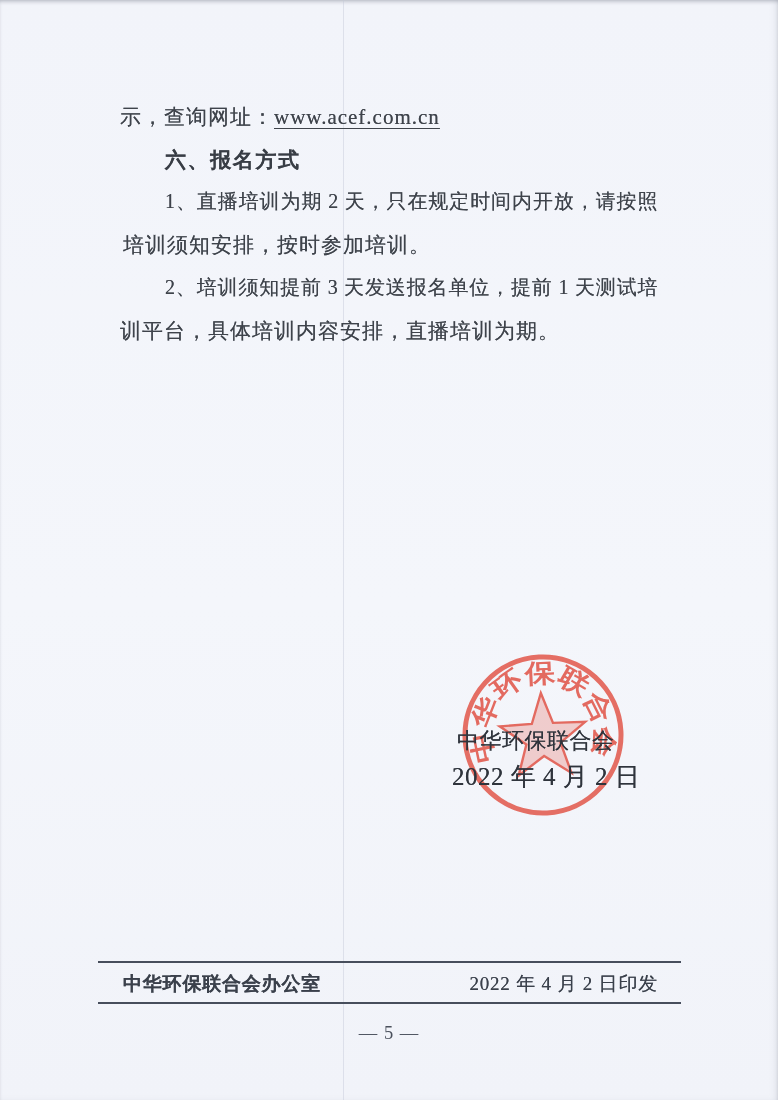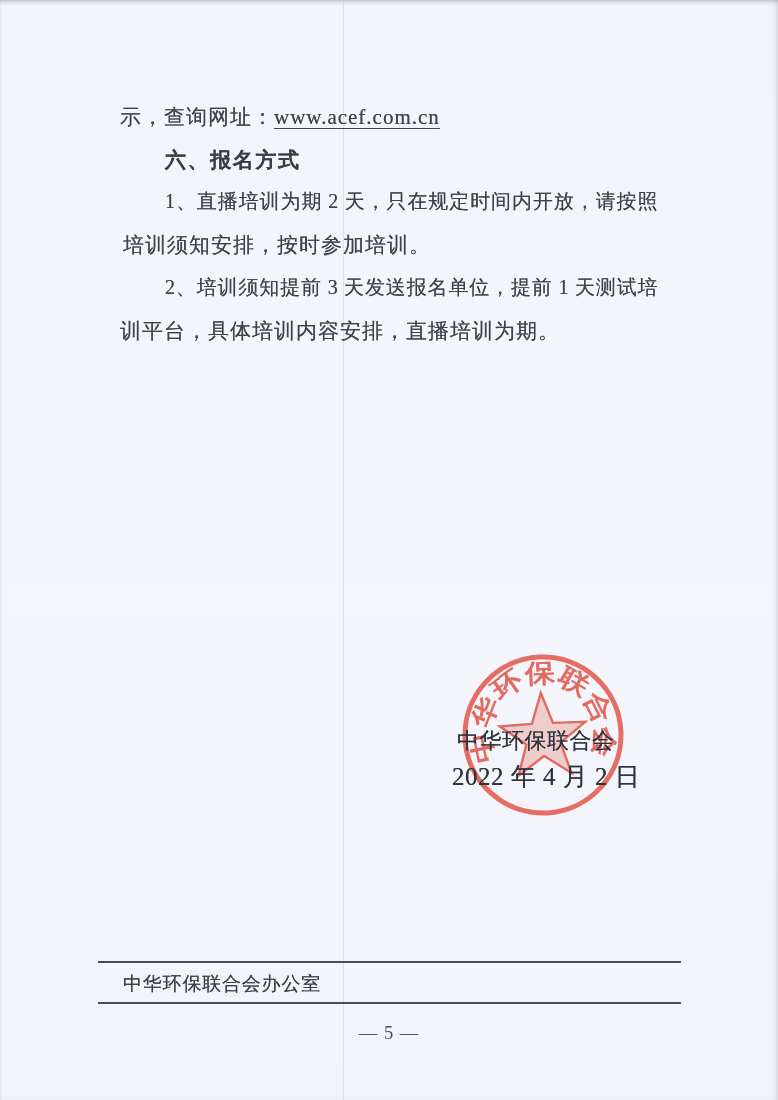--- a/index.html
+++ b/index.html
@@ -102,17 +102,18 @@
     </defs>
     <text class="seal-arc-text" opacity="0.92">
       <textPath href="#seal-arc" startOffset="0" textLength="213" lengthAdjust="spacingAndGlyphs">中华环保联合会</textPath>
     </text>
   </svg>
 
   <div class="sig-line" style="left:457px; top:726px; font-size:22px;">中华环保联合会</div>
   <div class="sig-line" style="left:452px; top:760px; font-size:25px;">2022 年 4 月 2 日</div>
 
   <div class="footer-rule" style="top:961px;"></div>
-  <div class="footer-text" style="left:123px; top:971px;">中华环保联合会办公室</div>
+  <div class="footer-text" style="left:123px; top:971px;font-weight:bold;">中华环保联合会办公室</div>
+  <div class="footer-text" style="right:120px; top:971px;">2022 年 4 月 2 日印发</div>
   <div class="footer-rule" style="top:1002px;"></div>
 
   <div class="page-number">— 5 —</div>
 </div>
 
 </body></html>

